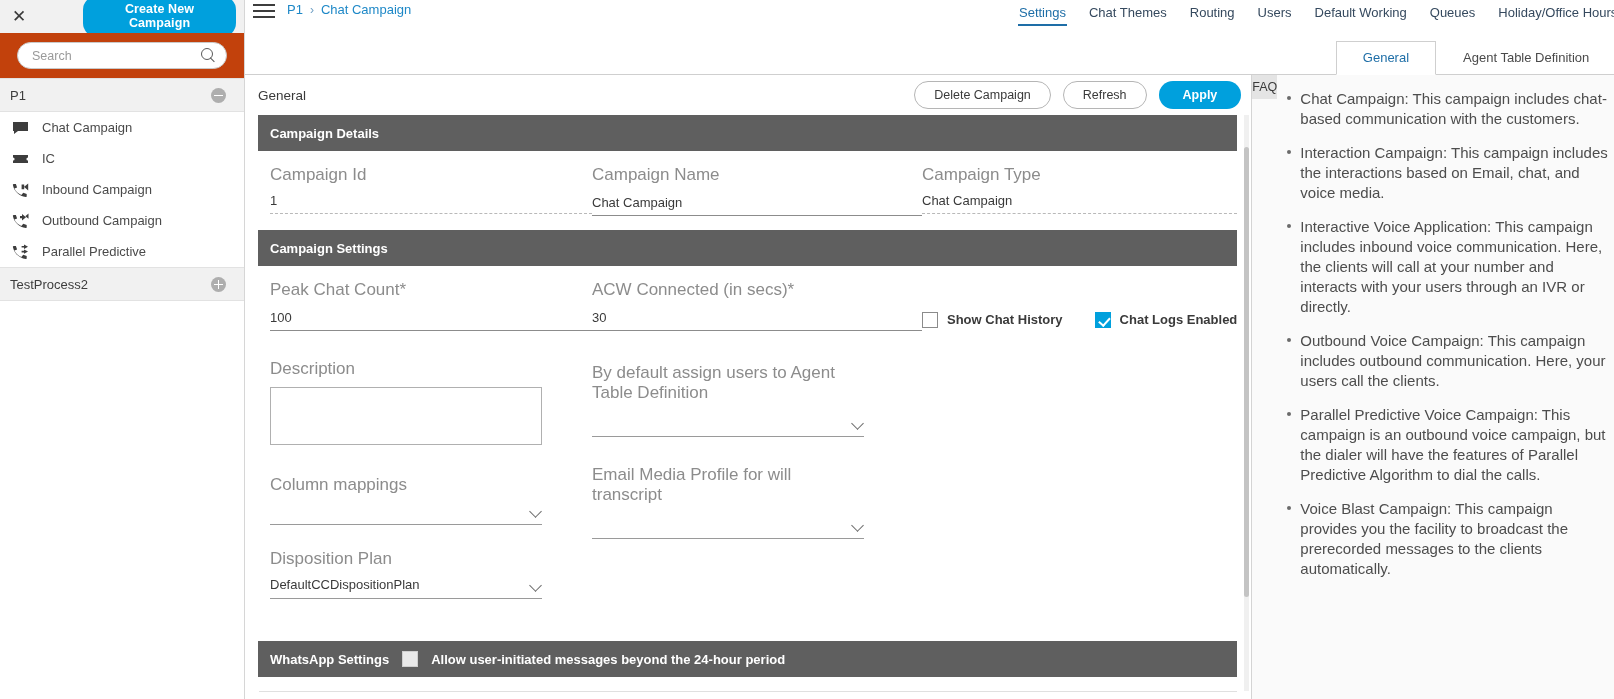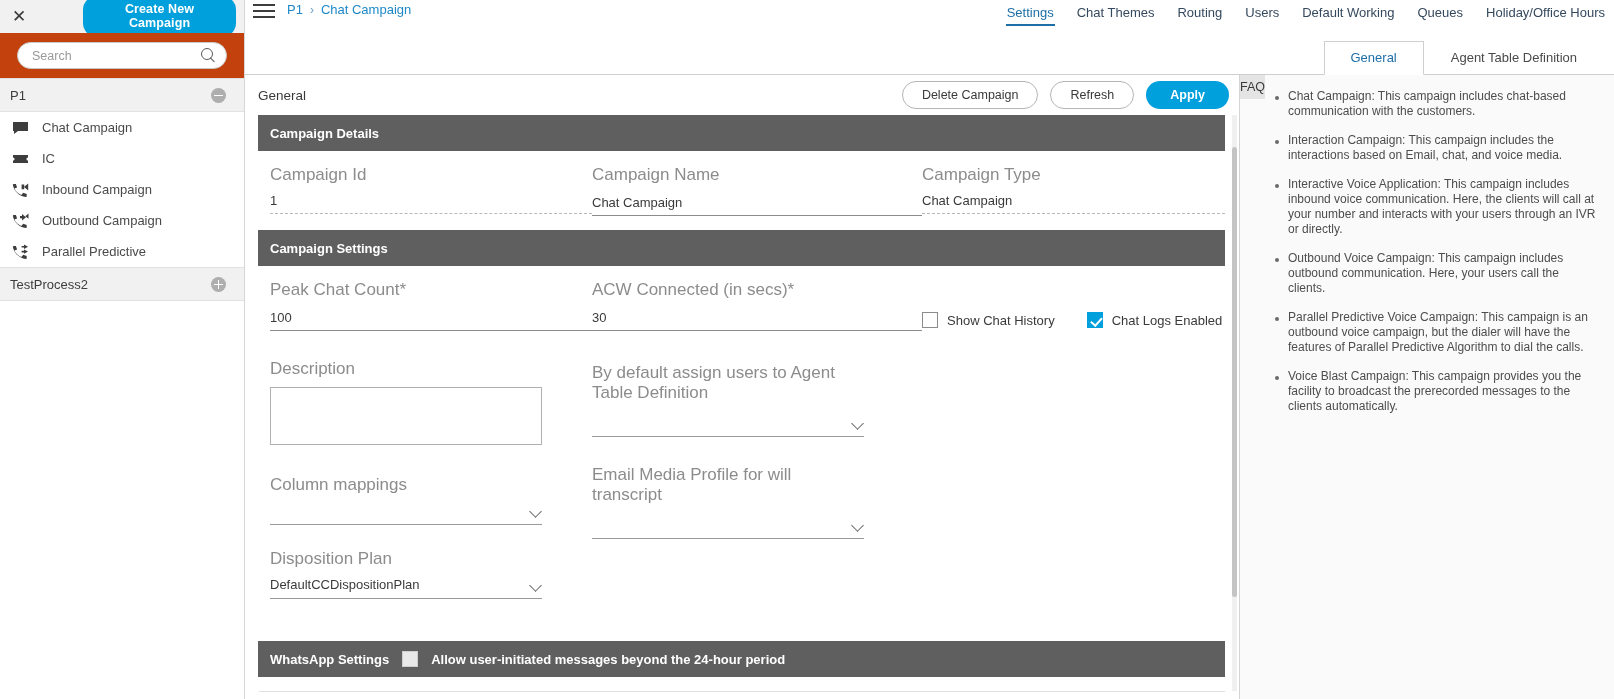--- a/index.html
+++ b/index.html
@@ -200,21 +200,21 @@
     position: absolute; right: 2px; bottom: 8px;
     width: 9px; height: 9px; border-right: 1.6px solid #6b6b6b;
     border-bottom: 1.6px solid #6b6b6b; transform: rotate(45deg);
   }
   .field-textarea {
     width: 272px; height: 58px; border: 1px solid #b0b0b0; background: #fff;
     resize: none; outline: none;
     font-family: "Liberation Sans", sans-serif; font-size: 13px; color: #3a3a3a; padding: 5px;
   }
   .checkrow { display: flex; align-items: center; gap: 32px; margin-top: 32px; }
-  .checkitem { display: flex; align-items: center; gap: 9px; cursor: pointer; }
+  .checkitem { display: flex; gap: 9px; cursor: pointer; font-weight: bold; }
   .cbox {
     width: 16px; height: 16px; border: 1.3px solid #8b8b8b; background: #fff;
     flex: 0 0 16px; position: relative;
   }
   .cbox.checked { background: #00a0dd; border-color: #00a0dd; }
   .cbox.checked::after {
     content: ""; position: absolute; left: 5px; top: 1.5px;
     width: 4.5px; height: 9px; border-right: 2px solid #fff; border-bottom: 2px solid #fff;
     transform: rotate(42deg);
   }
@@ -257,21 +257,21 @@
     font-size: 12.5px; color: #3a3a3a;
   }
   .faq-body { padding: 14px 16px 10px 10px; }
   .faq-item {
     display: flex; gap: 9px; margin-bottom: 14px;
   }
   .faq-bullet {
     width: 4px; height: 4px; border-radius: 50%; background: #6a6a6a;
     margin-top: 7px; flex: 0 0 4px;
   }
-  .faq-text { font-size: 12px; line-height: 15px; color: #4d4d4d; }
+  .faq-text { font-size: 15px; line-height: 20px; color: #4d4d4d; }
 </style>
 </head>
 <body>
 
 <div id="app">
 
   <aside class="sidebar">
     <div class="sb-top">
       <div class="close-x">✕</div>
       <button class="create-btn">Create New Campaign</button>

